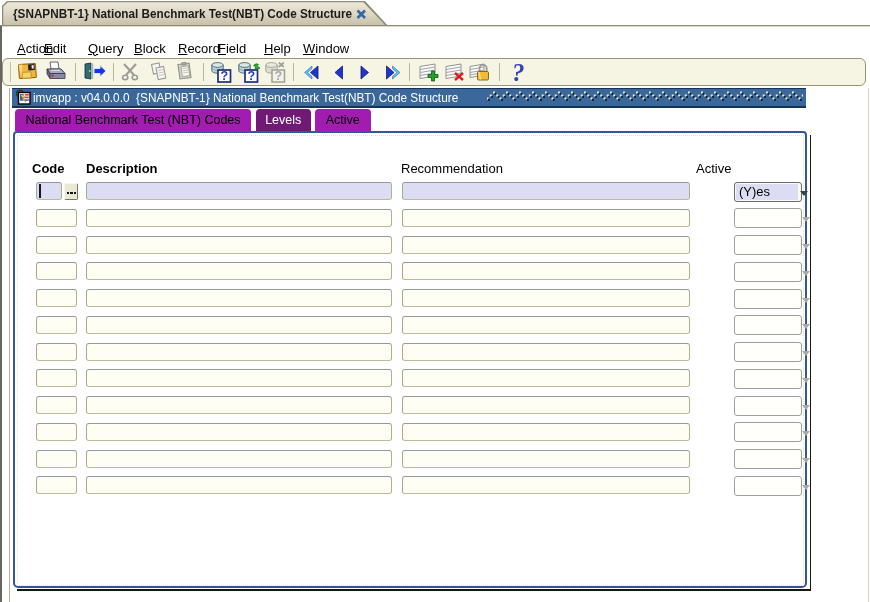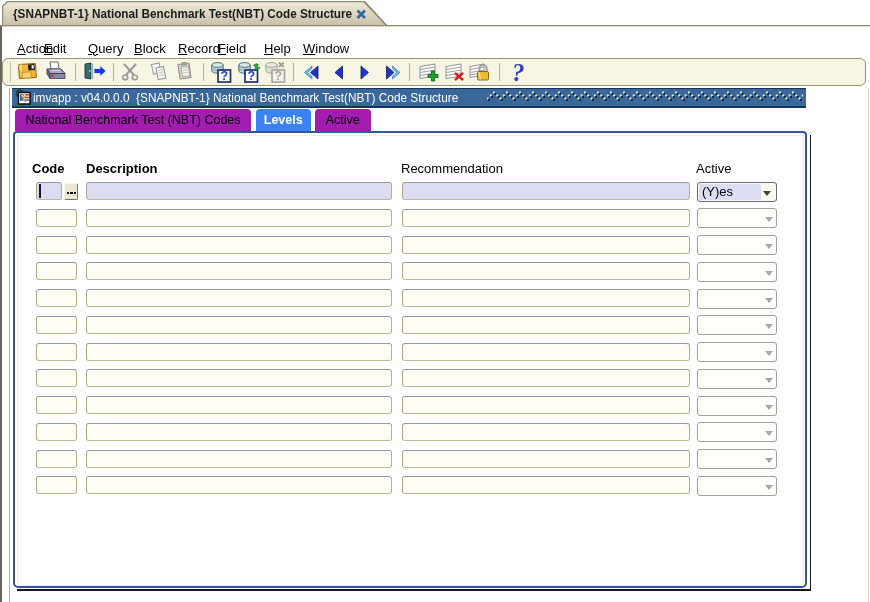--- a/index.html
+++ b/index.html
@@ -23,33 +23,33 @@
 
 #leftedge { position:absolute; left:0; top:26px; width:2px; height:576px; background:#68675f; }
 #innerleft { position:absolute; left:9px; top:88px; width:1px; height:514px; background:#b6b095; }
 #innerright { position:absolute; left:868px; top:88px; width:1px; height:514px; background:#d8d4be; }
 #titlebar { position:absolute; left:12px; top:88px; width:794px; height:20px; background:#3a689b;
   border-top:1px solid #15335c; border-bottom:2px solid #15335c; }
 #titletext { position:absolute; left:33px; top:91px; font-size:12.5px; color:#fff; white-space:nowrap; transform:scaleX(0.945); transform-origin:left top; }
 
 .ftab { position:absolute; top:108.5px; height:22.5px; background:#a21caf; border-radius:4px 4px 0 0;
   font-size:12.5px; color:#000; text-align:center; line-height:22px; white-space:nowrap; }
-.ftab.active { background:#3b82f6; color:#fff; height:36px;font-weight:bold; }
+.ftab.active { background:#701a75; color:#fff; height:36px; }
 
 #formarea { position:absolute; left:13px; top:131px; width:794px; height:457px; background:#fff;
   border:2px solid #35569a; border-radius:4px 4px 5px 5px; }
 #shadR { position:absolute; left:809.5px; top:135px; width:1.5px; height:455px; background:#161616; }
 #shadB { position:absolute; left:17px; top:589px; width:794px; height:1.5px; background:#161616; }
 .lbl { position:absolute; top:160.5px; font-size:13px; color:#000; }
 .lbl.b { font-weight:bold; }
 .fb { position:absolute; border:1px solid; border-color:#9298a4 #aeb08f #bbbc93 #a8a98c; border-radius:3px; }
 .cursor { position:absolute; width:2px; height:14px; background:#14142e; }
 .lov { position:absolute; width:14px; height:17px; background:#e9e8d2; border:1px solid; border-color:#f6f6ee #75756a #75756a #f6f6ee; border-radius:2px; }
 .lov i { position:absolute; top:7.5px; width:2.5px; height:2.5px; background:#111; }
-.dd { position:absolute; width:80px; height:20px; background:#fffffb; border:1.5px solid #9fa298; border-radius:3px; }
+.dd { position:absolute; width:68px; height:20px; background:#fffffb; border:1.5px solid #9fa298; border-radius:3px;margin-left:37px; }
 .dd.ddc { border:1.8px solid #686c74; background:linear-gradient(90deg,#dcddf2 0,#dcddf2 63px,#fbfbf0 63px); box-shadow:inset 0 0 0 1px #f8f8f4; }
 .ddtext { position:absolute; left:4px; top:1.5px; font-size:13px; color:#000; }
 .tri { position:absolute; left:67px; top:8px; width:0; height:0; border-left:4.5px solid transparent; border-right:4.5px solid transparent; border-top:5.5px solid #a9a9a5; }
 .tric { border-top-color:#3d4045; left:65px; }
 </style></head>
 <body>
 <div id="root">
  <div id="toptab"></div>
  <div id="toptabborder"></div>
  <div id="toptab" style="background:linear-gradient(180deg,#efeadb 0%,#dad4c0 55%,#c6bfa8 100%);clip-path:polygon(1.5px 100%, 1.5px 5.8px, 5.8px 1.5px, 361.5px 1.5px, 383.5px 100%)"></div>

